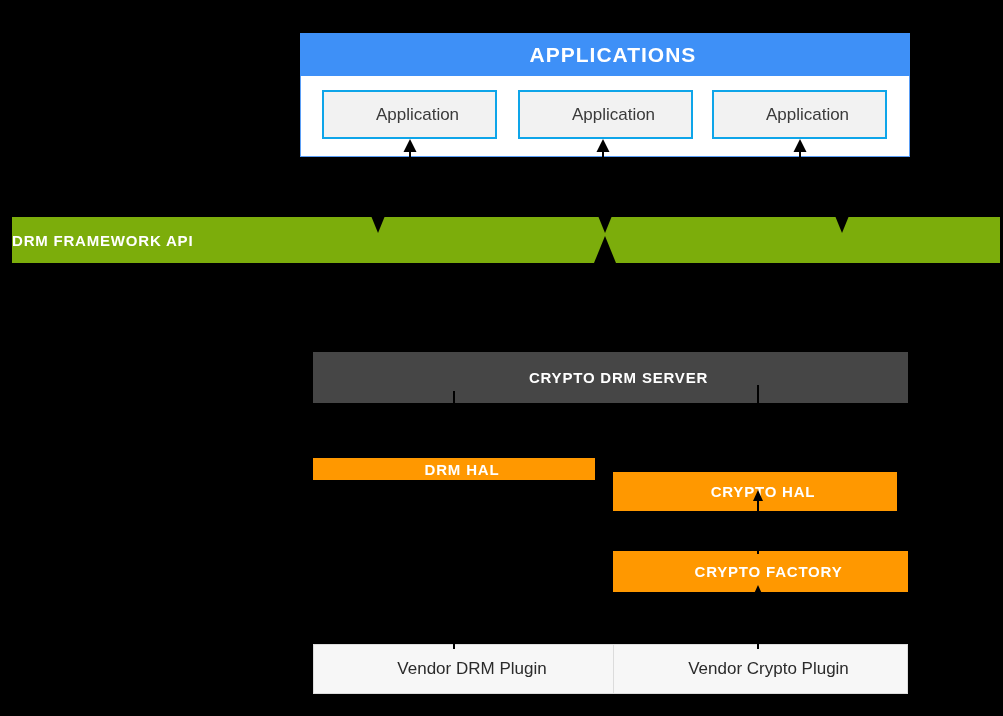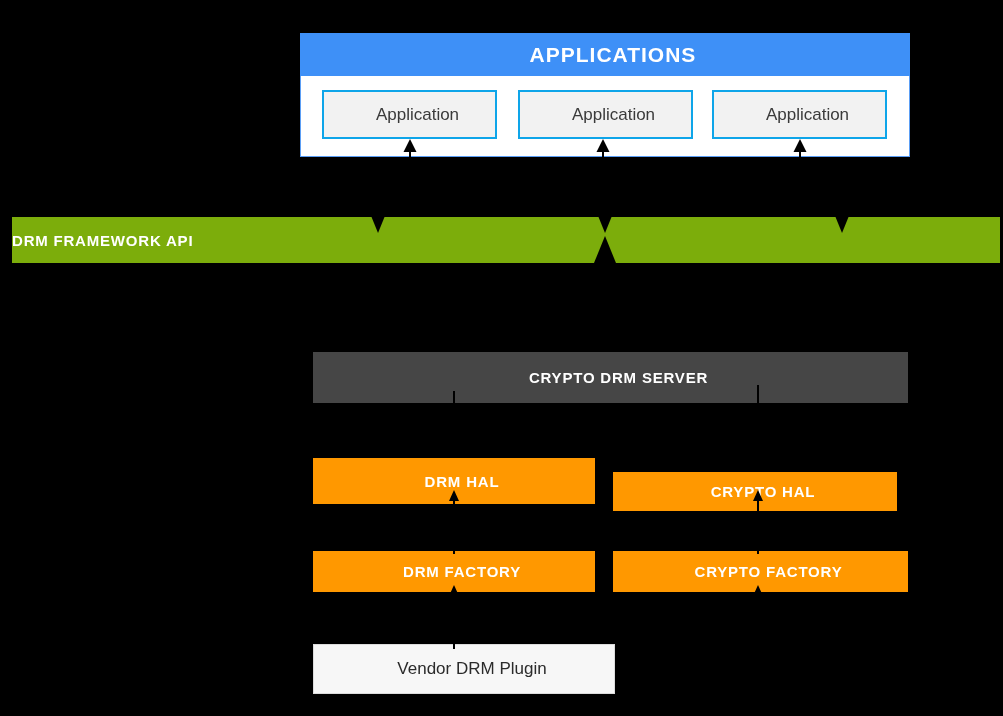--- a/index.html
+++ b/index.html
@@ -21,21 +21,21 @@
   
   .framework-bar{left:12px;top:217px;width:988px;height:46px;background:#7cad0b;
     display:flex;align-items:center;justify-content:flex-start;padding-left:0;}
   .bar-label{color:#fff;font-size:15px;font-weight:bold;letter-spacing:.8px;}
 
   
   .server-bar{left:313px;top:352px;width:595px;height:51px;background:#464646;}
 
   
   .orange{background:#ff9800;}
-  .hal-drm{left:313px;top:458px;width:282px;height:46px;}
+  .hal-drm{left:313px;top:458px;width:282px;height:22px;}
   .hal-crypto{left:613px;top:472px;width:284px;height:39px;}
   .factory-drm{left:313px;top:551px;width:282px;height:41px;}
   .factory-crypto{left:613px;top:551px;width:295px;height:41px;}
 
   
   .plugin{background:#f7f7f7;border:1px solid #dcdcdc;top:644px;height:50px;}
   .plugin-drm{left:313px;width:302px;}
   .plugin-crypto{left:613px;width:295px;}
   .plugin-label{color:#2b2b2b;font-size:17px;}
 
@@ -69,29 +69,29 @@
     <span class="bar-label">CRYPTO DRM SERVER</span>
   </div>
 
   <div class="abs orange hal-drm center">
     <span class="bar-label">DRM HAL</span>
   </div>
   <div class="abs orange hal-crypto center">
     <span class="bar-label">CRYPTO HAL</span>
   </div>
 
-  <div class="abs orange factory-drm center">
-    <span class="bar-label">DRM FACTORY</span>
-  </div>
   <div class="abs orange factory-crypto center">
     <span class="bar-label">CRYPTO FACTORY</span>
   </div>
 
   <div class="abs plugin plugin-drm center">
     <span class="plugin-label">Vendor DRM Plugin</span>
+  </div>
+  <div class="abs plugin plugin-crypto center">
+    <span class="plugin-label">Vendor Crypto Plugin</span>
   </div>
 
   <svg class="overlay" viewBox="0 0 1003 716" xmlns="http://www.w3.org/2000/svg">
     <g fill="#000" stroke="none">
 
       <g>
         <polygon points="410,139 403.5,152 416.5,152"></polygon>
           <rect x="409" y="150" width="2" height="9"></rect>
       </g>
       <g>

